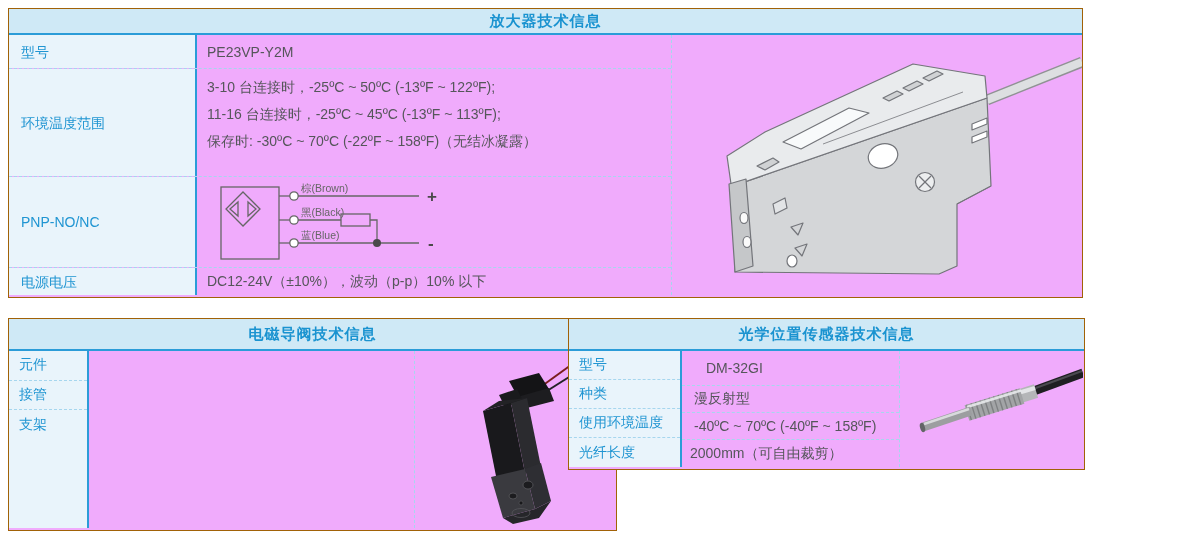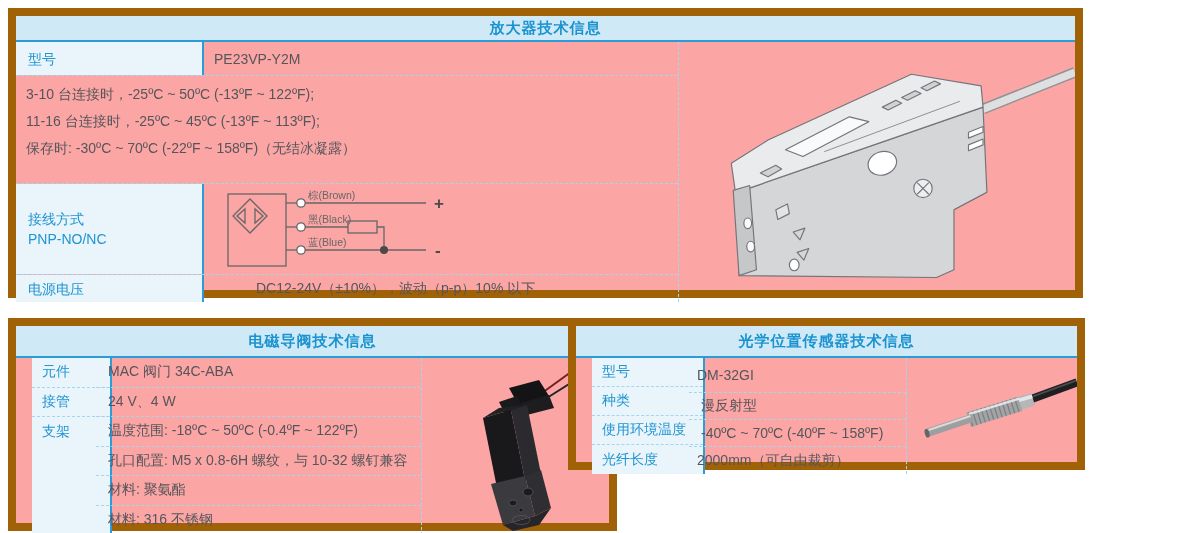--- a/index.html
+++ b/index.html
@@ -1,40 +1,40 @@
 <!DOCTYPE html>
 <html><head>
 <meta charset="utf-8">
 <style>
   * { margin:0; padding:0; box-sizing:border-box; }
   html,body { width:1200px; height:533px; background:#ffffff;
     font-family:"Liberation Sans","DejaVu Sans",sans-serif; }
   body { position:relative; overflow:hidden; }
 
-  .spec-table { position:absolute; border:8px solid #a16207; background:#fca5a5; }
+  .spec-table { position:absolute; border:1px solid #a16207; background:#f0abfc; }
   .spec-header { display:flex; align-items:center; justify-content:center;
     background:#cfe9f6; color:#1a93d0; font-size:15px; font-weight:bold;
     border-bottom:2px solid #2b9cd8; letter-spacing:1px; }
   .t-body { position:relative; }
 
   .row { display:flex; width:662px; border-bottom:1px dashed #a6d6ee; }
-  .row.last { border-bottom:none;gap:42px; }
+  .row.last { border-bottom:none; }
   .lbl { width:188px; background:#e9f4fb; color:#2095d2; font-size:14px;
     border-right:2px solid #2b9cd8; display:flex; flex-direction:column;
     justify-content:center; padding-left:12px; line-height:20px; }
   .val { flex:1; display:flex; align-items:center; padding-left:10px;
     color:#55565a; font-size:14px; }
   .val.multiline { display:block; padding-top:5px; line-height:27px; }
 
   .img-cell { position:absolute; top:0; bottom:0; border-left:1px dashed #a6d6ee;
     display:flex; align-items:center; justify-content:center; overflow:hidden; }
 
   
   .col-abs { position:absolute; top:0; bottom:0; display:flex; flex-direction:column; }
-  .lblcol { left:16px; width:80px; background:#e9f4fb; border-right:2px solid #2b9cd8; }
+  .lblcol { left:0; width:80px; background:#e9f4fb; border-right:2px solid #2b9cd8; }
   .lblcell { color:#2095d2; font-size:14px; display:flex; align-items:center;
     padding-left:10px; border-bottom:1px dashed #a6d6ee; }
   .lblcell.last { border-bottom:none; }
   .valcol-cell { display:flex; align-items:center; padding-left:12px;
     color:#55565a; font-size:14px; border-bottom:1px dashed #a6d6ee; }
   .valcol-cell.last { border-bottom:none; }
 
   svg text { font-family:"Liberation Sans","DejaVu Sans",sans-serif; }
 </style>
 </head>
@@ -43,30 +43,30 @@
 <div class="spec-table" style="left:8px; top:8px; width:1075px; height:290px;">
   <div class="spec-header" style="height:26px;">放大器技术信息</div>
   <div class="t-body" style="height:260px;">
 
     <div class="row" style="height:34px;">
       <div class="lbl">型号</div>
       <div class="val">PE23VP-Y2M</div>
     </div>
 
     <div class="row" style="height:108px;">
+      <div class="lbl">环境温度范围</div>
       <div class="val multiline">
         <div>3-10 台连接时，-25ºC ~ 50ºC (-13ºF ~ 122ºF);</div>
         <div>11-16 台连接时，-25ºC ~ 45ºC (-13ºF ~ 113ºF);</div>
         <div>保存时: -30ºC ~ 70ºC (-22ºF ~ 158ºF)（无结冰凝露）</div>
       </div>
     </div>
 
     <div class="row" style="height:91px;">
       <div class="lbl">
-        <div>接线方式</div>
         <div>PNP-NO/NC</div>
       </div>
       <div class="val" style="">
 
         <svg width="440" height="86" viewBox="0 0 440 86">
           <g stroke="#666" stroke-width="1.3" fill="none">
             <rect x="14" y="8" width="58" height="72"></rect>
             <polygon points="36,13 53,30 36,47 19,30"></polygon>
             <polygon points="31,23 31,37 23,30"></polygon>
             <polygon points="41,23 41,37 49,30"></polygon>
@@ -150,28 +150,20 @@
 <div class="spec-table" style="left:8px; top:318px; width:609px; height:213px;">
   <div class="spec-header" style="height:32px;">电磁导阀技术信息</div>
   <div class="t-body" style="height:177px;">
 
     <div class="col-abs lblcol">
       <div class="lblcell" style="height:29.5px;">元件</div>
       <div class="lblcell" style="height:29.5px;">接管</div>
       <div class="lblcell last" style="height:29.5px;">支架</div>
     </div>
 
-    <div class="col-abs" style="left:80px; width:325px;">
-      <div class="valcol-cell" style="height:29.5px;">MAC 阀门 34C-ABA</div>
-      <div class="valcol-cell" style="height:29.5px;">24 V、4 W</div>
-      <div class="valcol-cell" style="height:29.5px;">温度范围: -18ºC ~ 50ºC (-0.4ºF ~ 122ºF)</div>
-      <div class="valcol-cell" style="height:29.5px;">孔口配置: M5 x 0.8-6H 螺纹，与 10-32 螺钉兼容</div>
-      <div class="valcol-cell" style="height:29.5px;">材料: 聚氨酯</div>
-      <div class="valcol-cell last" style="height:29.5px;">材料: 316 不锈钢</div>
-    </div>
 
     <div class="img-cell" style="left:405px; right:0;">
       <svg width="129" height="177" viewBox="0 0 129 177">
 
         <line x1="84" y1="40" x2="120" y2="14" stroke="#7a1d1d" stroke-width="2"></line>
         <line x1="88" y1="45" x2="126" y2="21" stroke="#232325" stroke-width="2"></line>
 
         <polygon points="58,30 88,22 98,38 68,48" fill="#141416"></polygon>
         <polygon points="66,46 98,37 103,50 72,58" fill="#1d1d20"></polygon>
         <polygon points="48,44 66,38 72,50 54,56" fill="#191a1c"></polygon>
@@ -198,21 +190,21 @@
   <div class="t-body" style="height:116px;">
 
     <div class="col-abs lblcol" style="width:113px;">
       <div class="lblcell" style="height:29px;">型号</div>
       <div class="lblcell" style="height:29px;">种类</div>
       <div class="lblcell" style="height:29px;">使用环境温度</div>
       <div class="lblcell last" style="height:29px;">光纤长度</div>
     </div>
 
     <div class="col-abs" style="left:113px; width:217px;">
-      <div class="valcol-cell" style="height:38px; padding-left:8px;">DM-32GI</div>
+      <div class="valcol-cell" style="height:38px; padding-left:24px;">DM-32GI</div>
       <div class="valcol-cell" style="height:29px; ">漫反射型</div>
       <div class="valcol-cell" style="height:29px; ">-40ºC ~ 70ºC (-40ºF ~ 158ºF)</div>
       <div class="valcol-cell last" style="height:29px; padding-left:8px;text-align:right;">2000mm（可自由裁剪）</div>
     </div>
 
     <div class="img-cell" style="left:330px; right:0;">
       <svg width="182" height="116" viewBox="0 0 182 116">
 
         <line x1="130" y1="41" x2="182" y2="22" stroke="#1f1f22" stroke-width="9"></line>
         <line x1="132" y1="38" x2="181" y2="20" stroke="#4a4a4f" stroke-width="2"></line>

